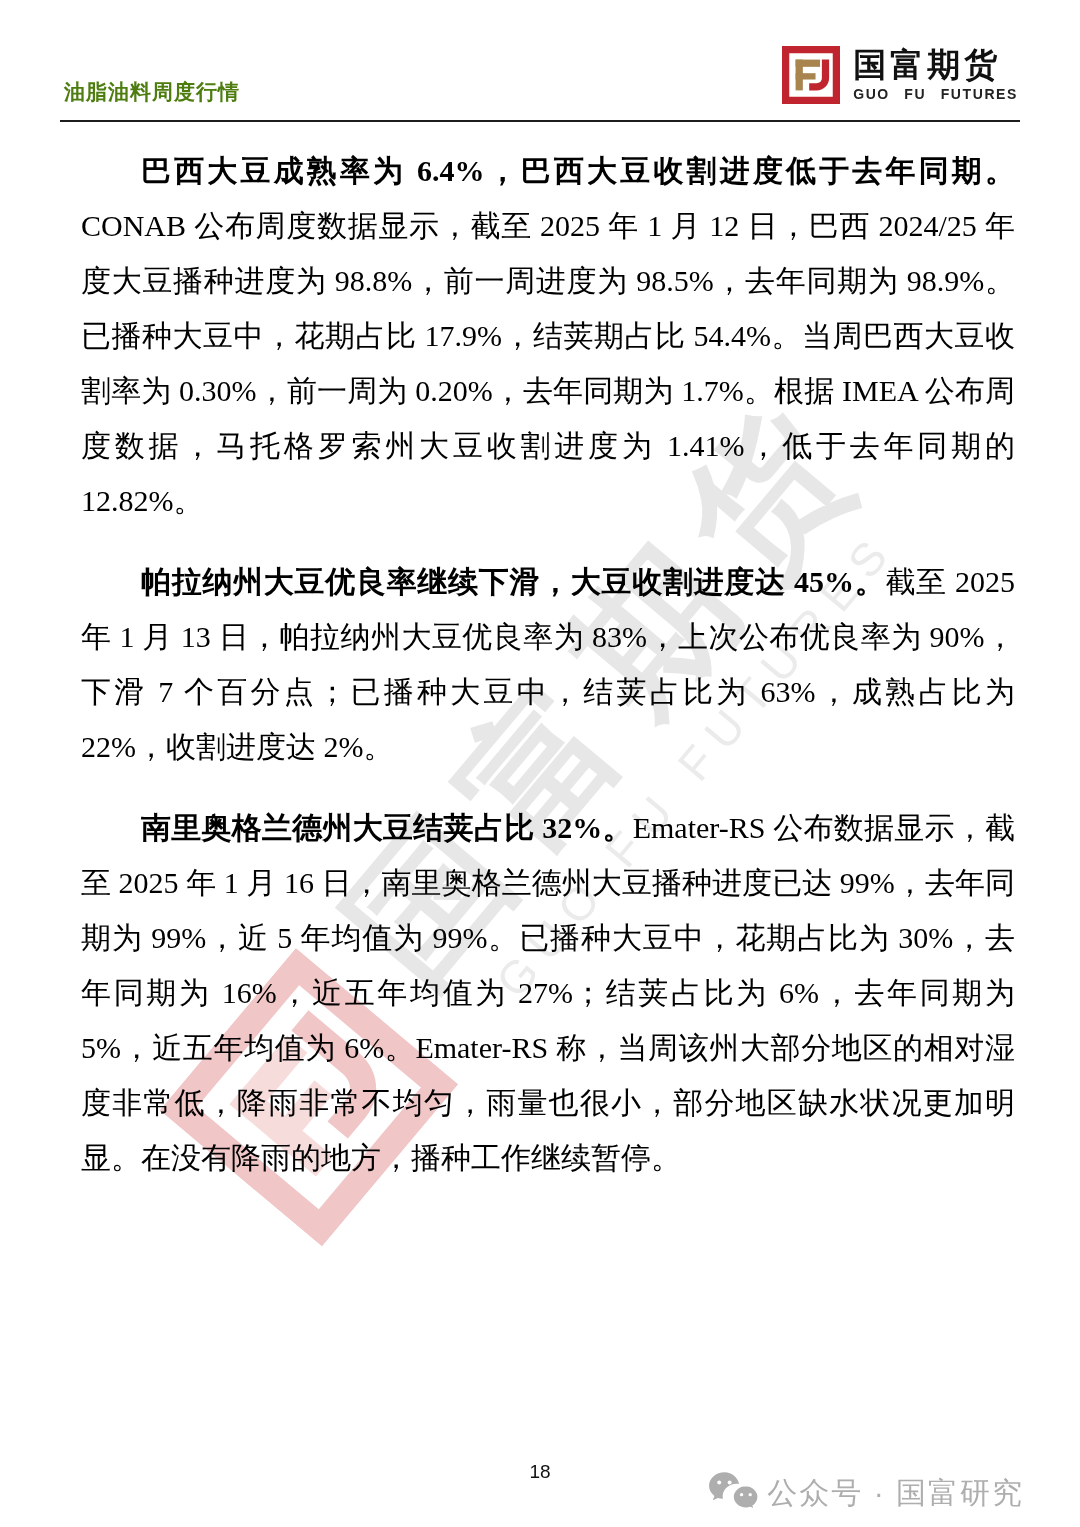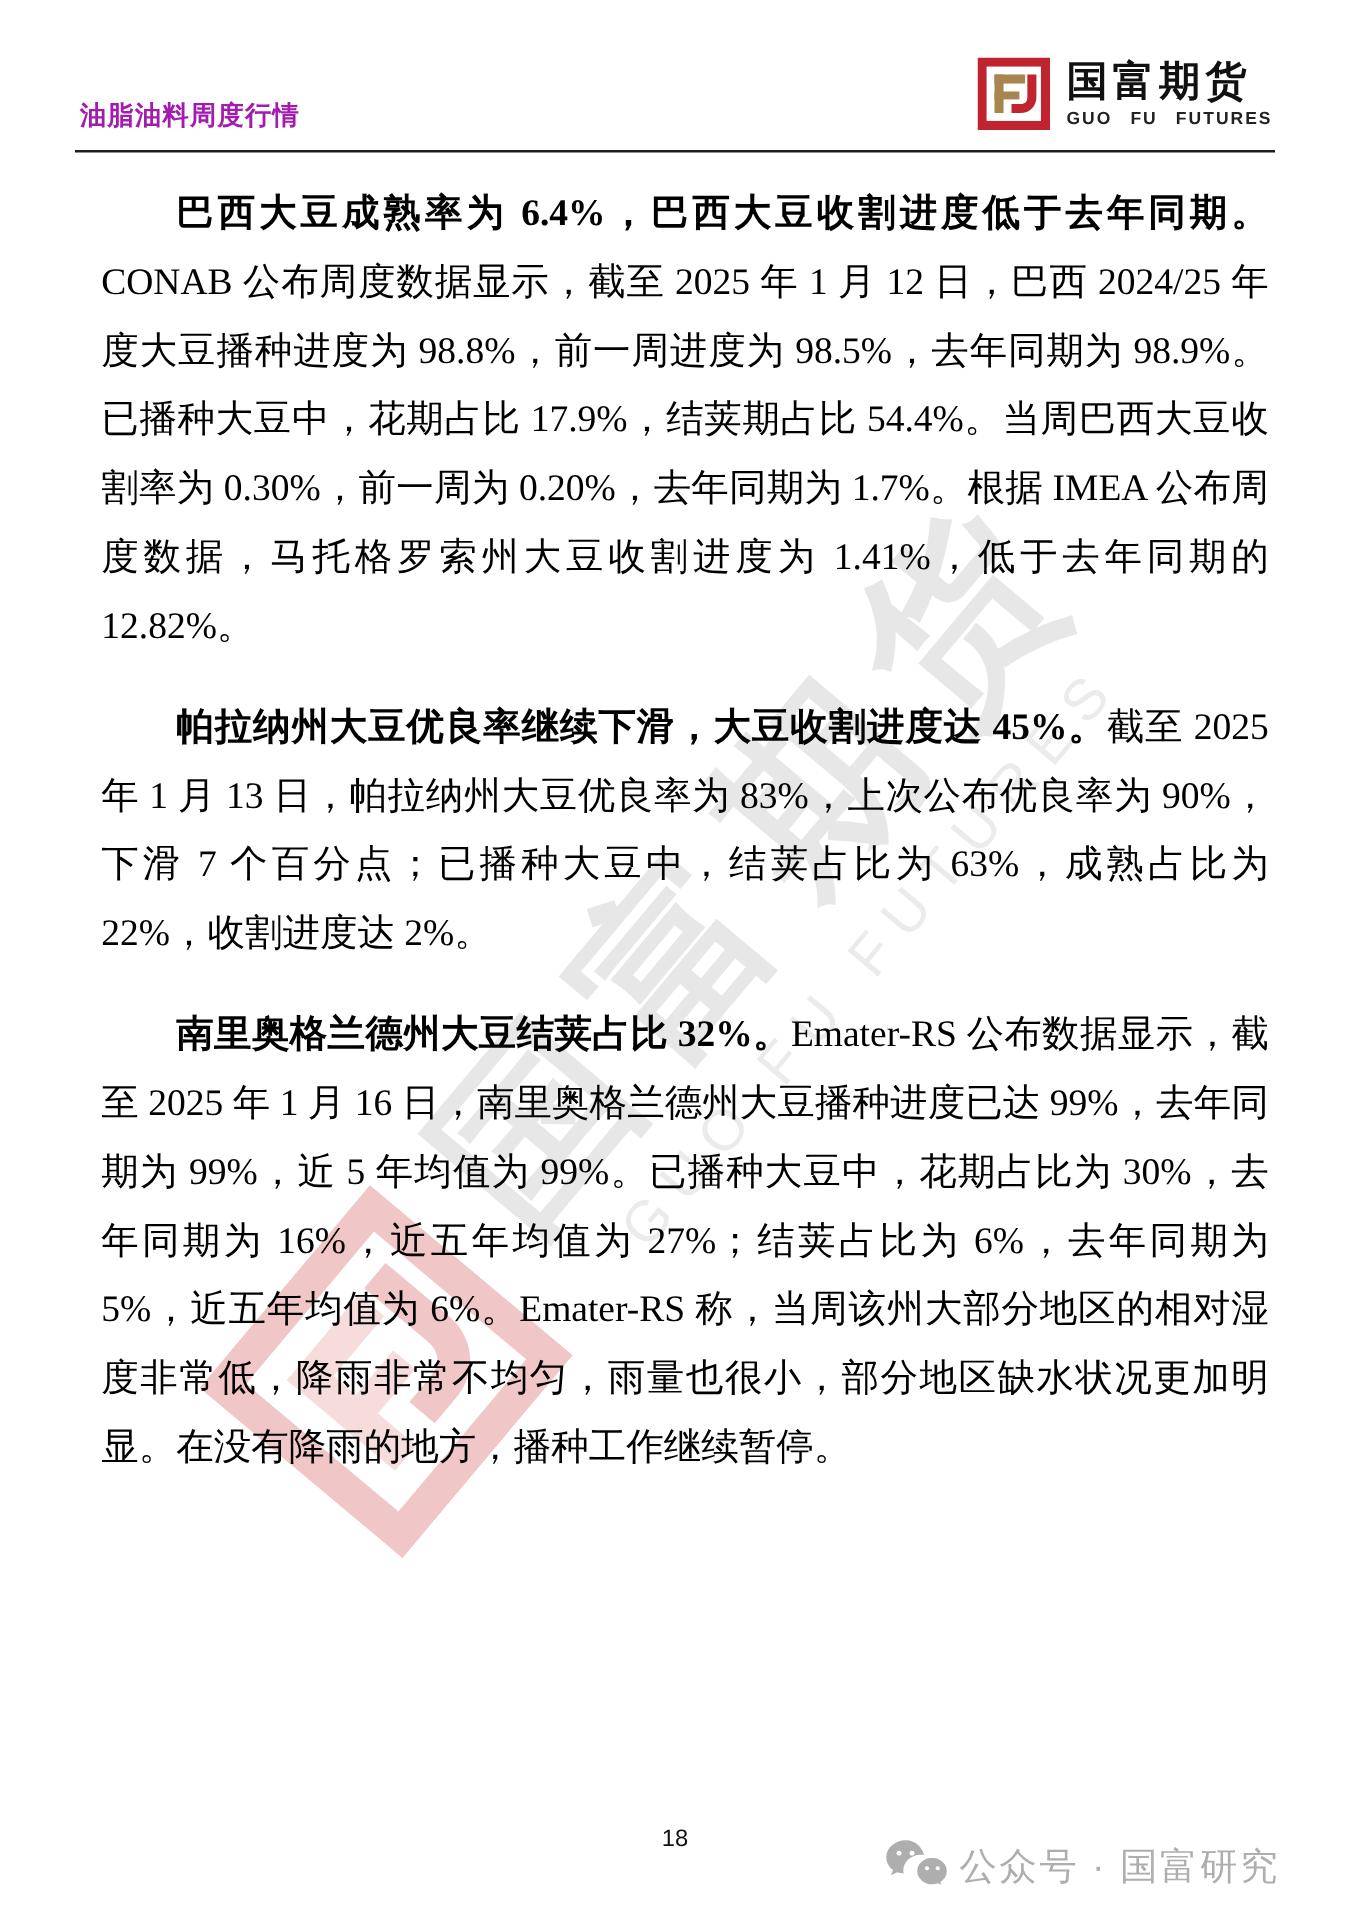--- a/index.html
+++ b/index.html
@@ -5,21 +5,21 @@
   html,body { margin:0; padding:0; background:#ffffff; }
   .page {
     position:relative; width:1080px; height:1527px; margin:0 auto;
     background:#ffffff; overflow:hidden;
     font-family:"Liberation Serif","DejaVu Serif",serif;
   }
 
   
   .header-title {
     position:absolute; left:64px; top:78px;
-    font-size:21px; font-weight:600; color:#a21caf; letter-spacing:1px;
+    font-size:21px; font-weight:600; color:#4d7c0f; letter-spacing:1px;
   }
   .logo { position:absolute; top:46px; right:62px; display:flex; align-items:center; gap:13px; }
   .logo-mark { width:58px; height:58px; flex:0 0 auto; }
   .logo-text { display:flex; flex-direction:column; justify-content:center; }
   .logo-text-cn {
     font-family:"Liberation Sans","DejaVu Sans",sans-serif;
     font-size:33px; font-weight:700; color:#111; letter-spacing:4px; line-height:1.05; white-space:nowrap;
   }
   .logo-text-en {
     font-family:"Liberation Sans","DejaVu Sans",sans-serif;

